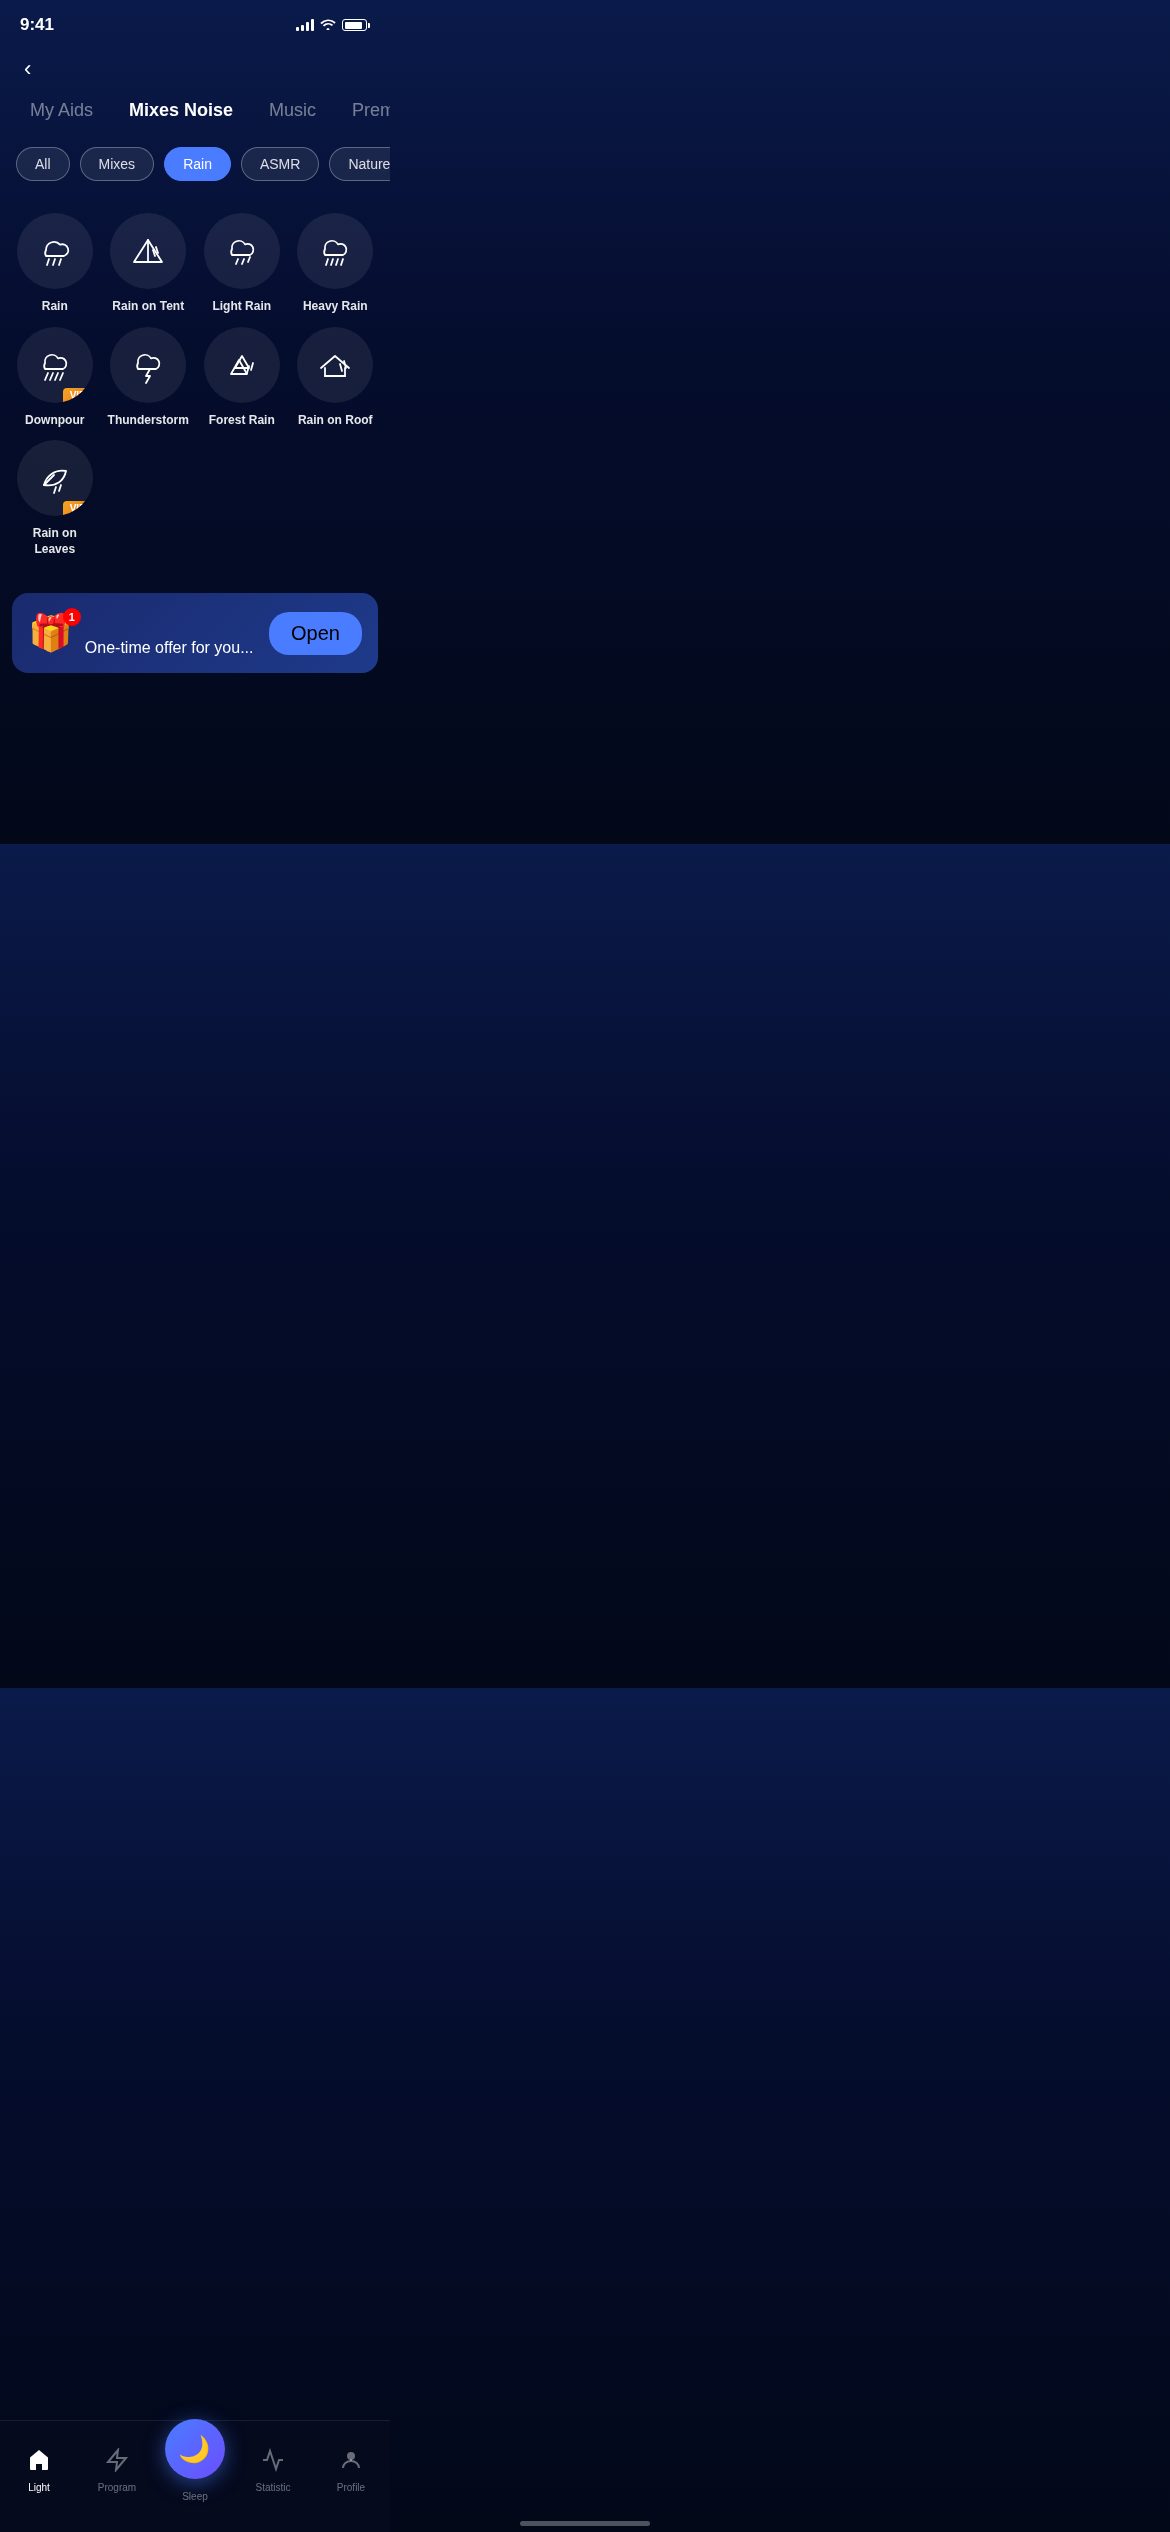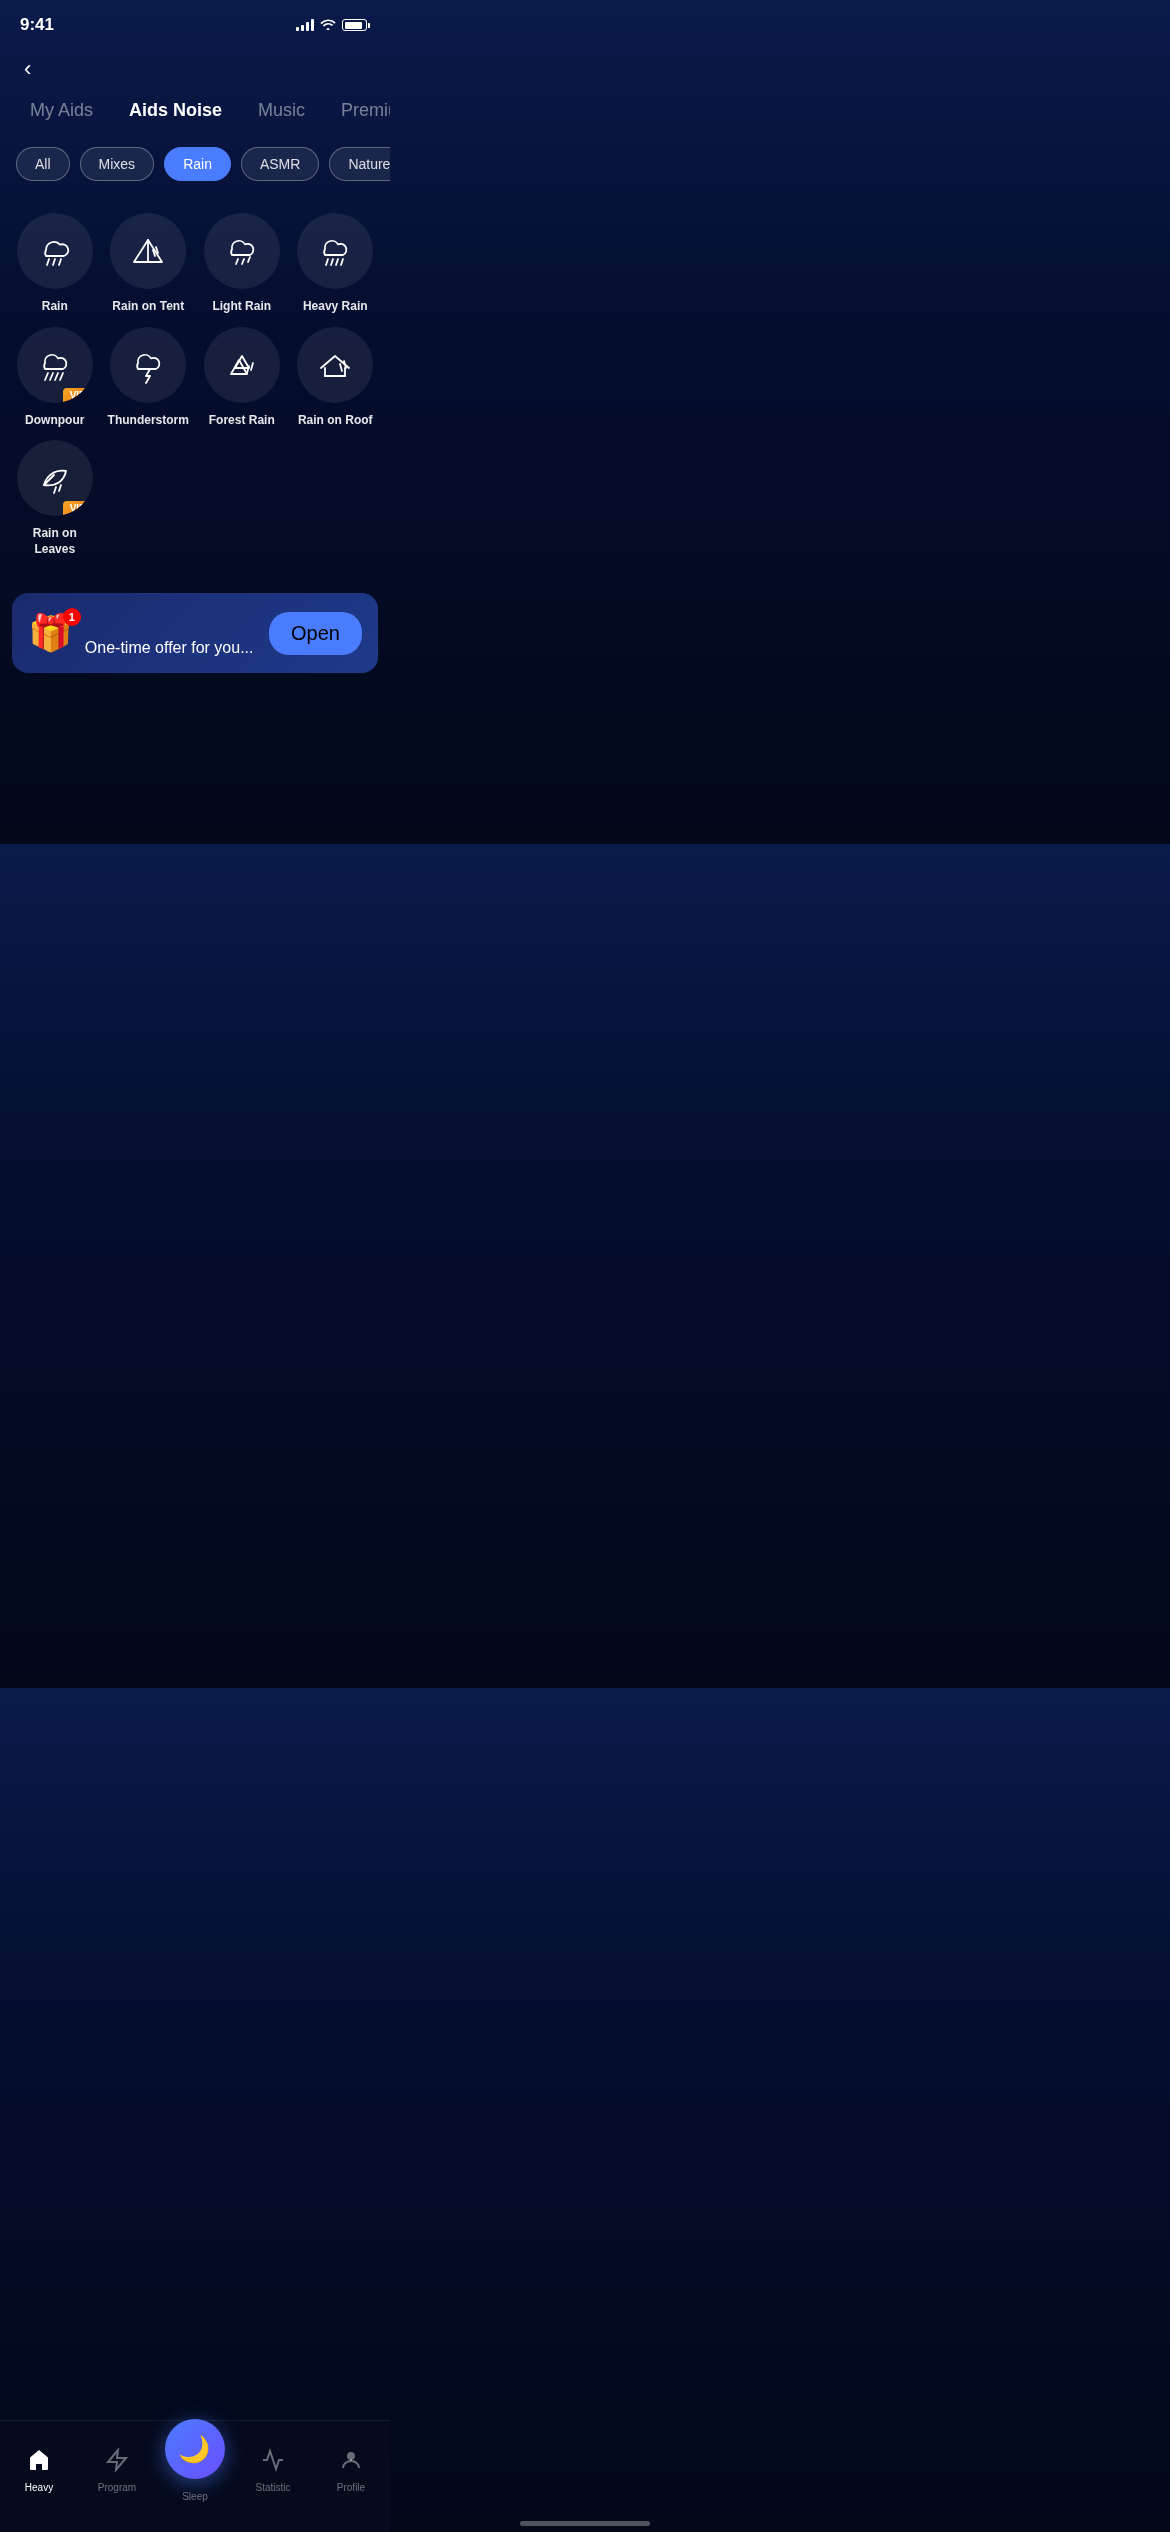--- a/index.html
+++ b/index.html
@@ -333,21 +333,21 @@
 
 <div class="header">
   <span class="back-button">‹</span>
 </div>
 
 <div class="tab-nav">
   <div class="tab-item">
     <span>My Aids</span>
   </div>
   <div class="tab-item active">
-    <span>Aids Noise</span>
+    <span>Mixes Noise</span>
   </div>
   <div class="tab-item">
     <span>Music</span>
   </div>
   <div class="tab-item">
     <span>Premiu...</span>
   </div>
 </div>
 
 <div class="filter-chips">
@@ -487,21 +487,21 @@
 <div style="height: 90px;"></div>
 
 <div class="bottom-nav">
 
   <div class="nav-item">
     <span class="nav-icon active-nav">
       <svg width="24" height="24" viewBox="0 0 24 24" fill="white">
         <path d="M3 9.5L12 2l9 7.5V21a1 1 0 01-1 1H15v-6H9v6H4a1 1 0 01-1-1V9.5z"></path>
       </svg>
     </span>
-    <span class="nav-label active-nav">Heavy</span>
+    <span class="nav-label active-nav">Light</span>
   </div>
 
   <div class="nav-item">
     <span class="nav-icon">
       <svg width="24" height="24" viewBox="0 0 24 24" fill="none" stroke="rgba(255,255,255,0.4)" stroke-width="2">
         <path d="M13 2L3 14h9l-1 8 10-12h-9l1-8z"></path>
       </svg>
     </span>
     <span class="nav-label">Program</span>
   </div>

